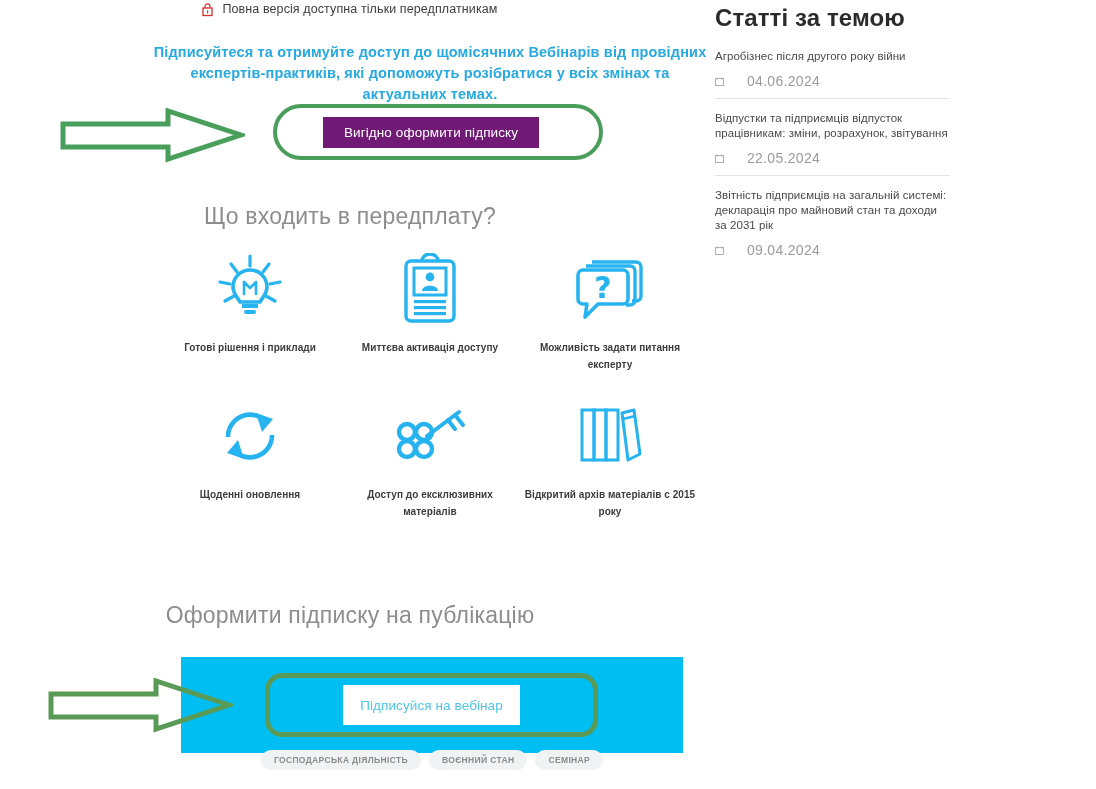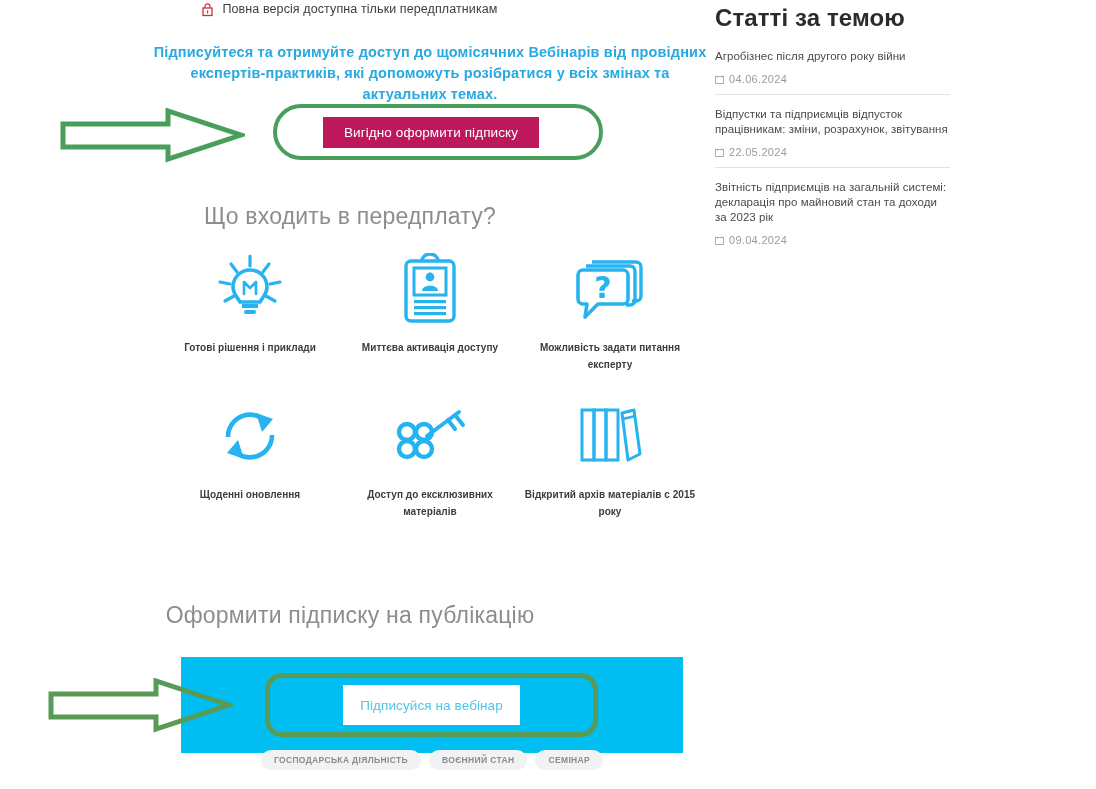--- a/index.html
+++ b/index.html
@@ -93,21 +93,21 @@
     border-radius: 28px;
     box-sizing: border-box;
     background: #ffffff;
   }
   .cta-top-btn {
     position: absolute;
     left: 50px;
     top: 13px;
     width: 216px;
     height: 31px;
-    background: #be185d;
+    background: #701a75;
     border: none;
     color: #ffffff;
     font-family: "Liberation Sans", sans-serif;
     font-size: 13.5px;
     letter-spacing: .1px;
     cursor: pointer;
     padding: 0;
   }
 
   
@@ -254,23 +254,24 @@
     letter-spacing: .05px;
   }
   .side-item-meta {
     margin-top: 9px;
     display: flex;
     align-items: center;
     gap: 5px;
   }
   .cal-icon { display: block; flex: 0 0 auto; }
   .side-item-date {
-    font-size: 11px;
+    font-size: 14px;
     color: #9b9b9b;
     letter-spacing: .3px;
+    margin-left: 18px;
   }
 </style>
 </head>
 <body>
 
 <div class="page">
 
   <div class="main-col">
 
     <div class="paywall">
@@ -445,21 +446,21 @@
               <rect x="0.5" y="1.5" width="8" height="7" fill="none" stroke="#b0b0b0" stroke-width="1"></rect>
               <line x1="2.2" y1="0.5" x2="2.2" y2="2.6" stroke="#b0b0b0" stroke-width="1"></line>
               <line x1="6.8" y1="0.5" x2="6.8" y2="2.6" stroke="#b0b0b0" stroke-width="1"></line>
             </svg>
           </span>
           <span class="side-item-date">22.05.2024</span>
         </div>
       </li>
 
       <li class="side-item">
-        <div class="side-item-title">Звітність підприємців на загальній системі: декларація про майновий стан та доходи за 2023 рік</div>
+        <div class="side-item-title">Звітність підприємців на загальній системі: декларація про майновий стан та доходи за 2031 рік</div>
         <div class="side-item-meta">
           <span>
             <svg class="cal-icon" width="9" height="9" viewBox="0 0 9 9">
               <rect x="0.5" y="1.5" width="8" height="7" fill="none" stroke="#b0b0b0" stroke-width="1"></rect>
               <line x1="2.2" y1="0.5" x2="2.2" y2="2.6" stroke="#b0b0b0" stroke-width="1"></line>
               <line x1="6.8" y1="0.5" x2="6.8" y2="2.6" stroke="#b0b0b0" stroke-width="1"></line>
             </svg>
           </span>
           <span class="side-item-date">09.04.2024</span>
         </div>

